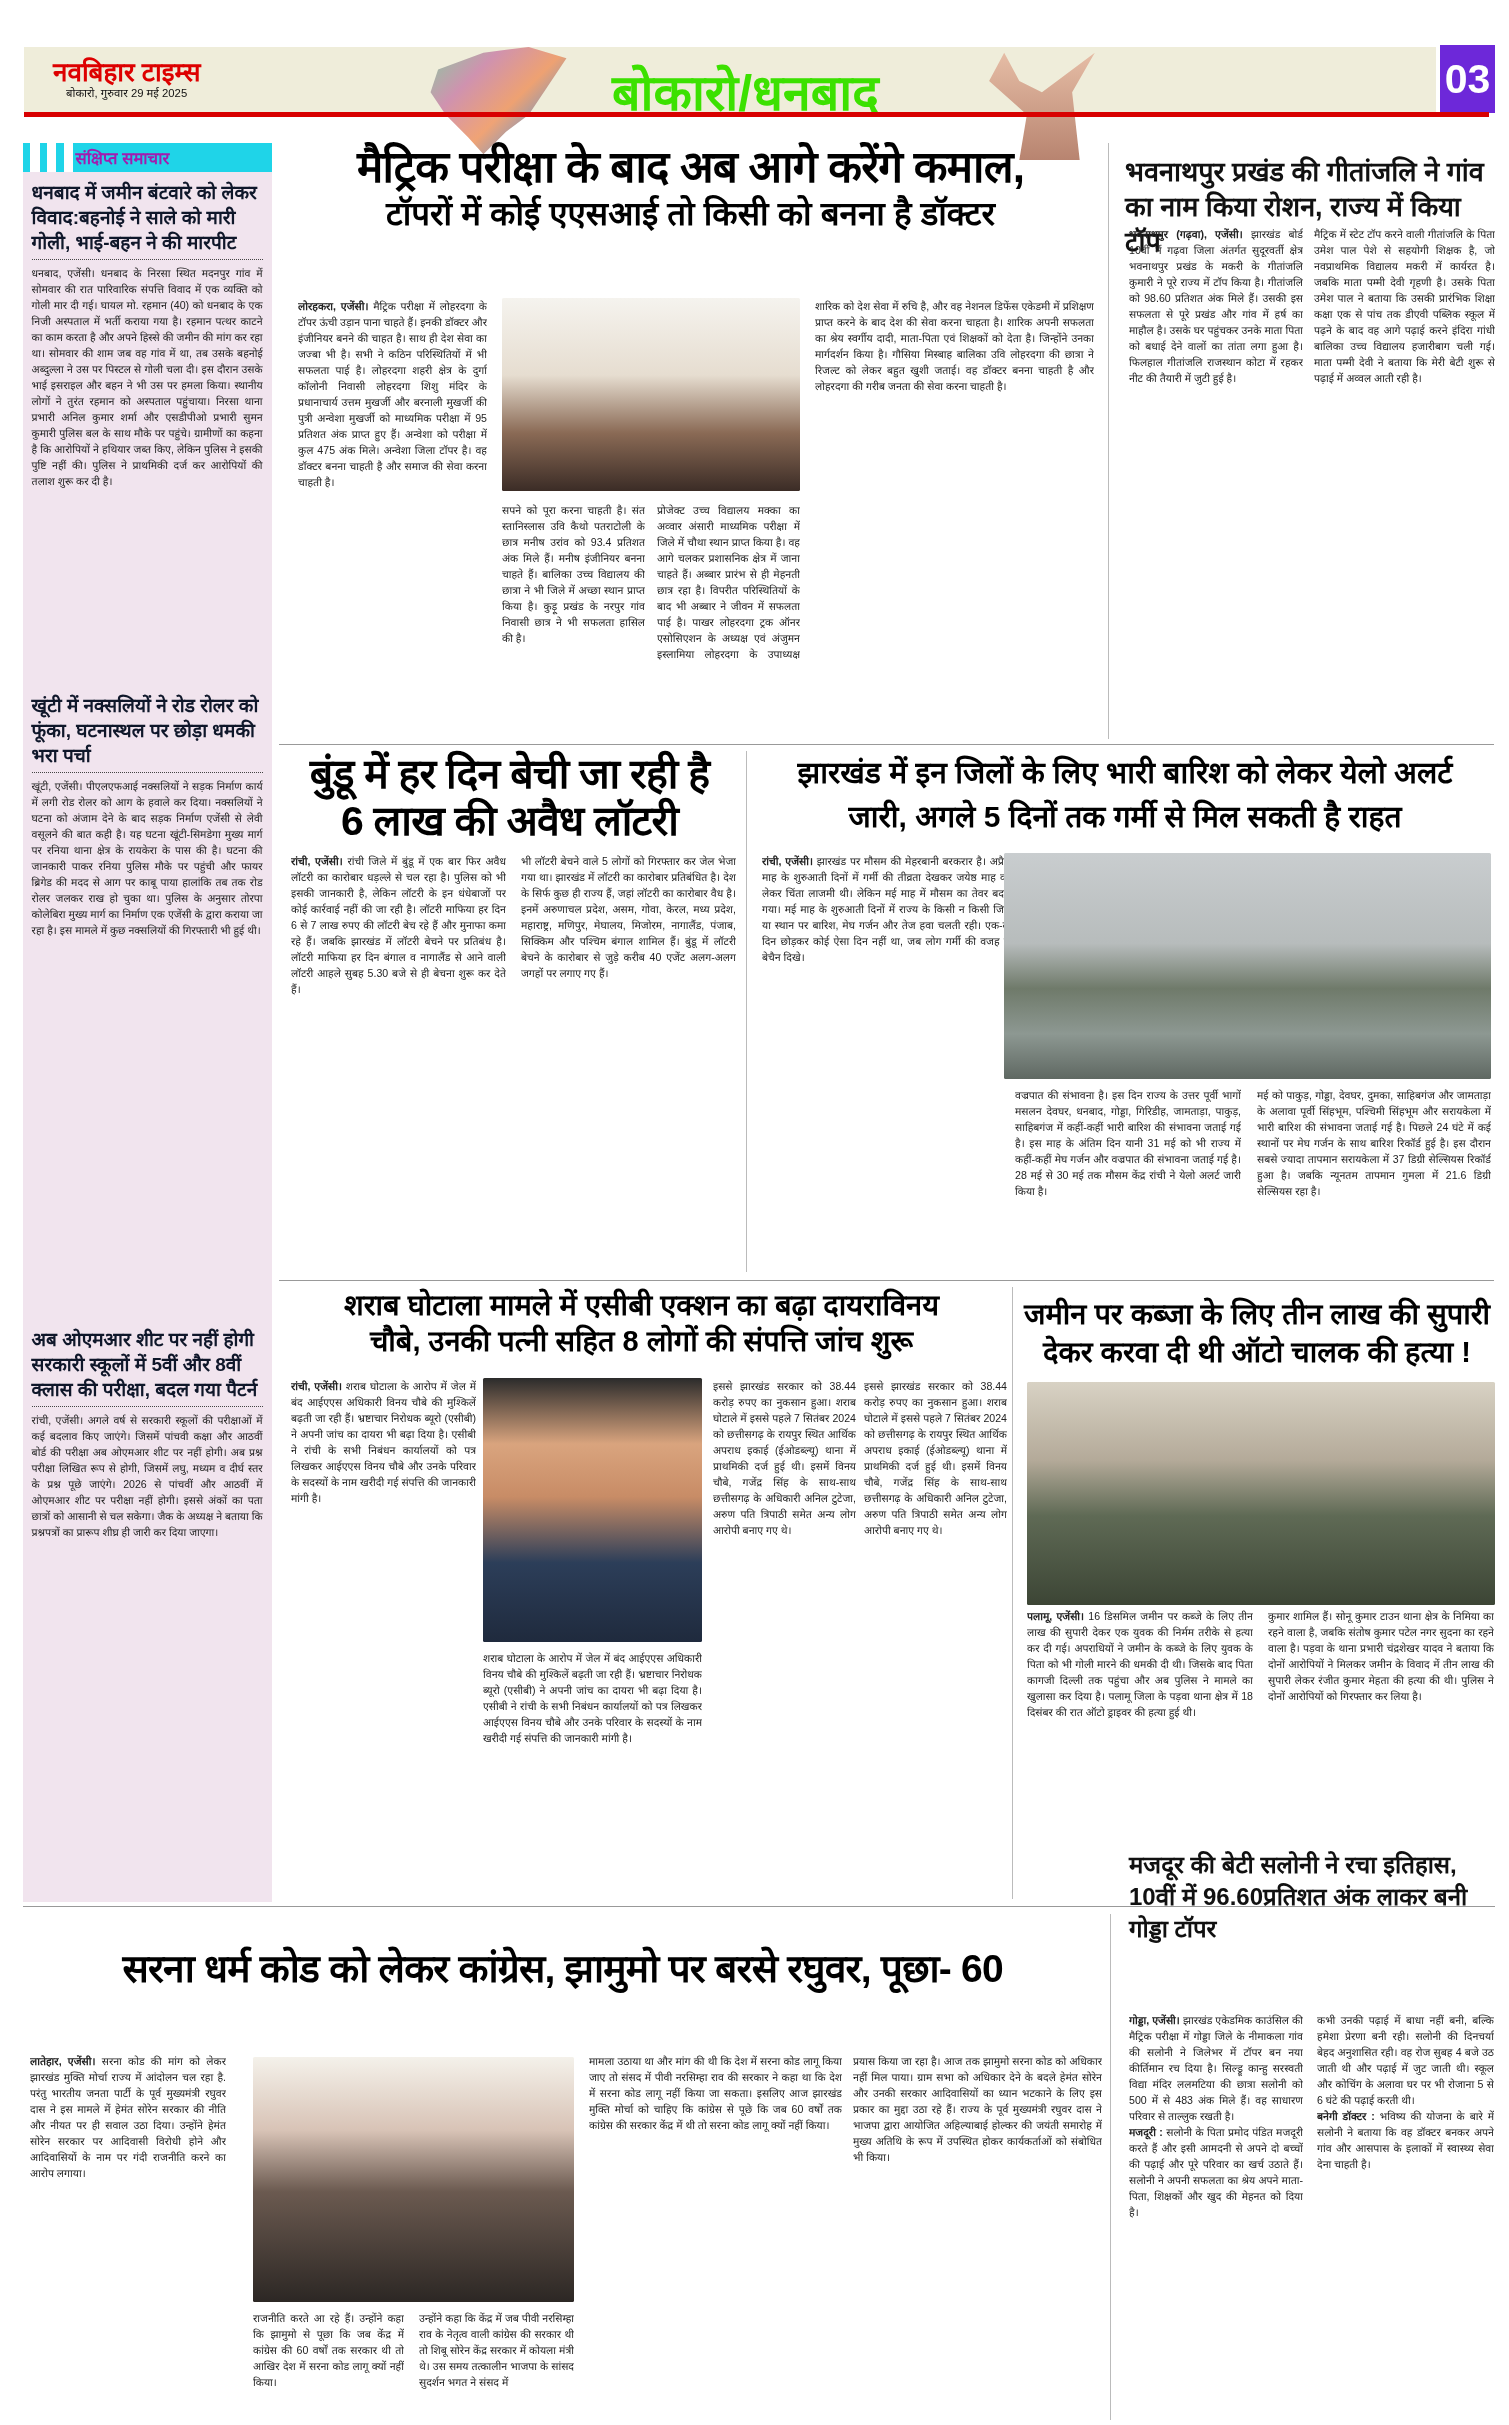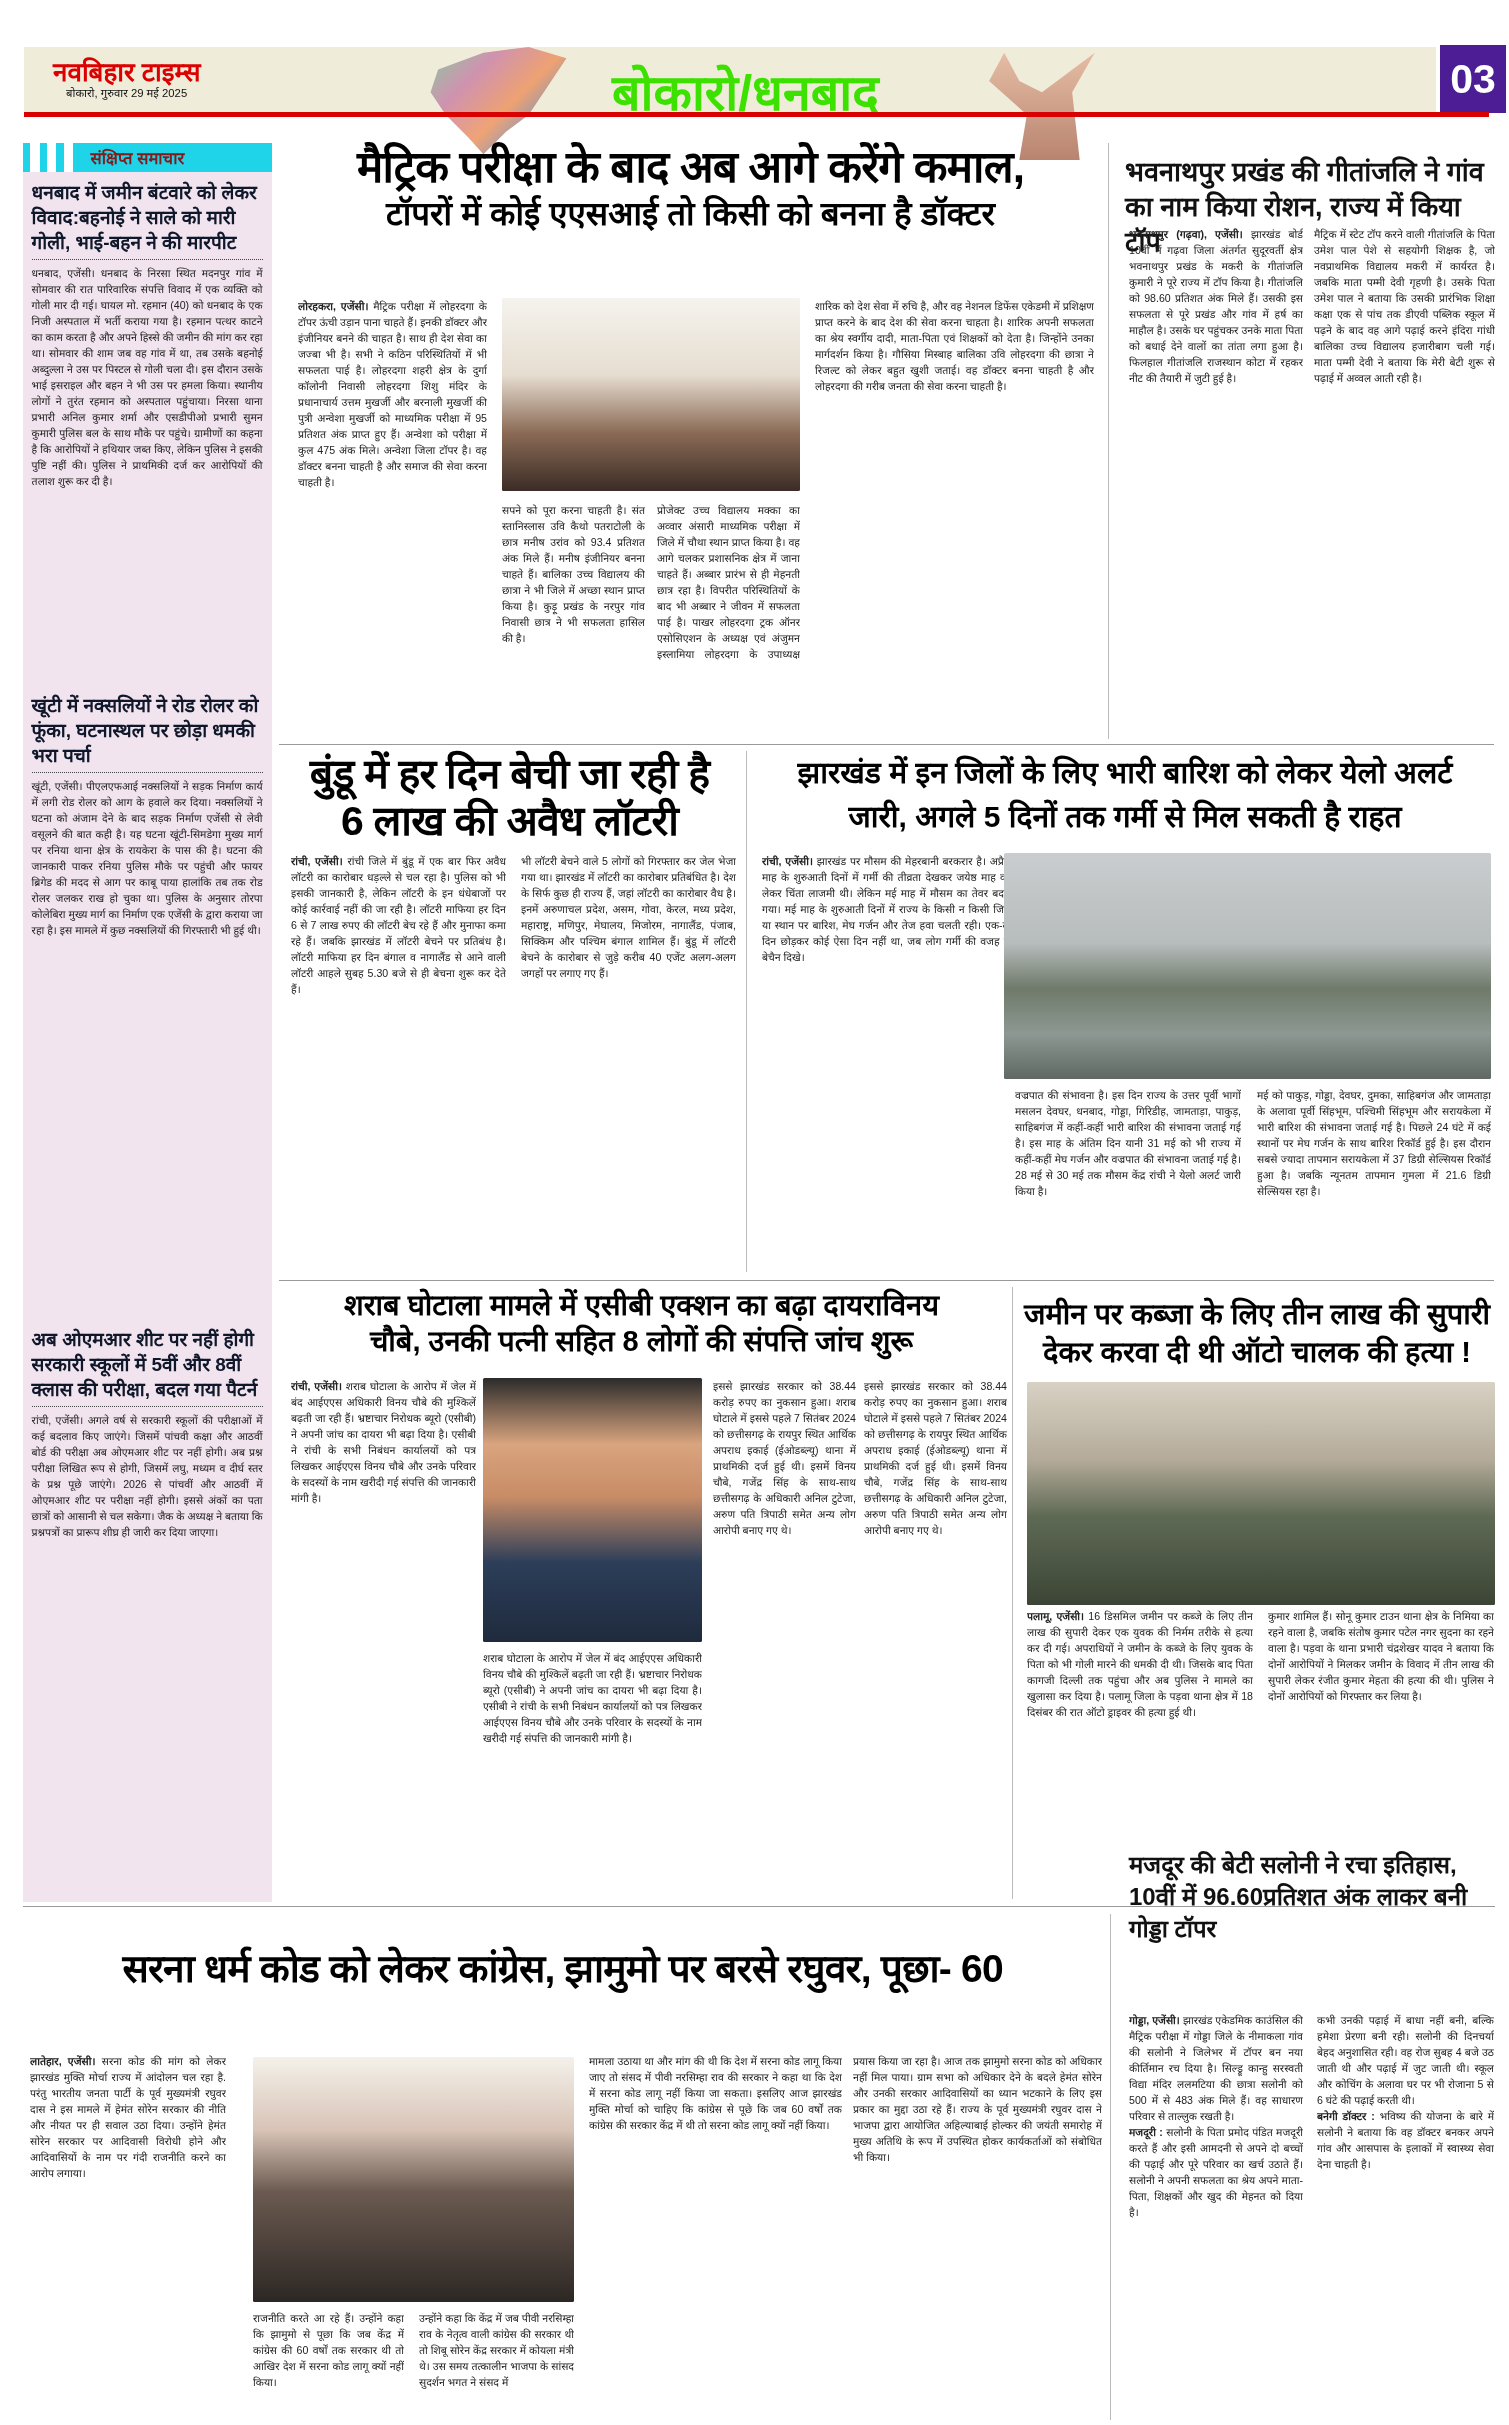--- a/index.html
+++ b/index.html
@@ -1,29 +1,29 @@
 <!DOCTYPE html>
 <html style="font-size:12px"><head>
 <meta charset="utf-8">
 <style>
 *{box-sizing:border-box;margin:0;padding:0}
 body{width:1510px;height:2426px;background:#fff;font-family:"DejaVu Sans",sans-serif;color:#111;position:relative;overflow:hidden}
 .masthead{position:absolute;left:24px;top:47px;width:1412px;height:68px;background:#efedda}
 .mast-line{position:absolute;left:24px;top:112px;width:1465px;height:5.3px;background:#d80000}
-.pageno{position:absolute;left:1440px;top:45px;width:66px;height:68px;background:#4c1d95;color:#fff;font:bold 41px "Liberation Sans",sans-serif;display:flex;align-items:center;justify-content:center}
+.pageno{position:absolute;left:1440px;top:45px;width:55px;height:68px;background:#6d28d9;color:#fff;font:bold 41px "Liberation Sans",sans-serif;display:flex;align-items:center;justify-content:center}
 .paper-name{position:absolute;left:53px;top:53px;color:#d00;font:bold 26px "Liberation Sans",sans-serif}
 .paper-date{position:absolute;left:66px;top:85px;color:#111;font:11.3px "Liberation Sans",sans-serif}
 .map-art{position:absolute;left:423px;top:47px;width:151px;height:113px;background:linear-gradient(135deg,#7c9 0%,#c8a 30%,#e96 55%,#58c 80%,#444 100%);clip-path:polygon(10% 20%,40% 5%,70% 0,95% 10%,80% 40%,70% 60%,55% 75%,40% 95%,30% 80%,15% 60%,5% 40%);opacity:.9}
 .section-title{position:absolute;left:612px;top:57px;color:#3ce100;font:bold 50px "Liberation Sans",sans-serif}
 .statue{position:absolute;left:974px;top:47px;width:151px;height:113px;background:linear-gradient(180deg,#e8c0a8,#b88470);clip-path:polygon(30% 100%,35% 60%,10% 30%,20% 5%,30% 30%,45% 40%,55% 30%,80% 5%,65% 40%,70% 100%)}
 .region{position:absolute}
 .sidebar{position:absolute;left:22.6px;top:143px;width:249px;height:1759px;background:#f1e4ee}
 .sb-head{height:29px;background:#1fd4e8;display:flex;align-items:center}
 .sb-bars{width:53px;height:29px;background:repeating-linear-gradient(90deg,#1fd4e8 0 7.5px,#fff 7.5px 16.6px)}
-.sb-title{color:#7f1d1d;font:bold 16.6px "Liberation Sans",sans-serif;margin-left:15px}
+.sb-title{color:#a21caf;font:bold 16.6px "Liberation Sans",sans-serif;}
 .brief{padding:7.5px 9px}
 .brief h3{font:bold 19px/25px "Liberation Sans",sans-serif;color:#0f172a;border-bottom:1.5px dotted #444;padding-bottom:4.5px;margin-bottom:4.5px}
 .brief p{font:10.6px/16px "Liberation Sans",sans-serif;color:#222;text-align:justify}
 .head-xl{font:bold 44px/48px "Liberation Sans",sans-serif;text-align:center;color:#000;letter-spacing:-0.8px}
 .head-lg{font:bold 33px/39px "Liberation Sans",sans-serif;text-align:center;color:#000}
 .head-md{font:bold 30px/36px "Liberation Sans",sans-serif;color:#111}
 .body-text{font:10.6px/16px "Liberation Sans",sans-serif;color:#222;text-align:justify}
 .body-text b{font-weight:bold}
 .col{position:absolute}
 .photo{position:absolute;border-radius:1.5px}

